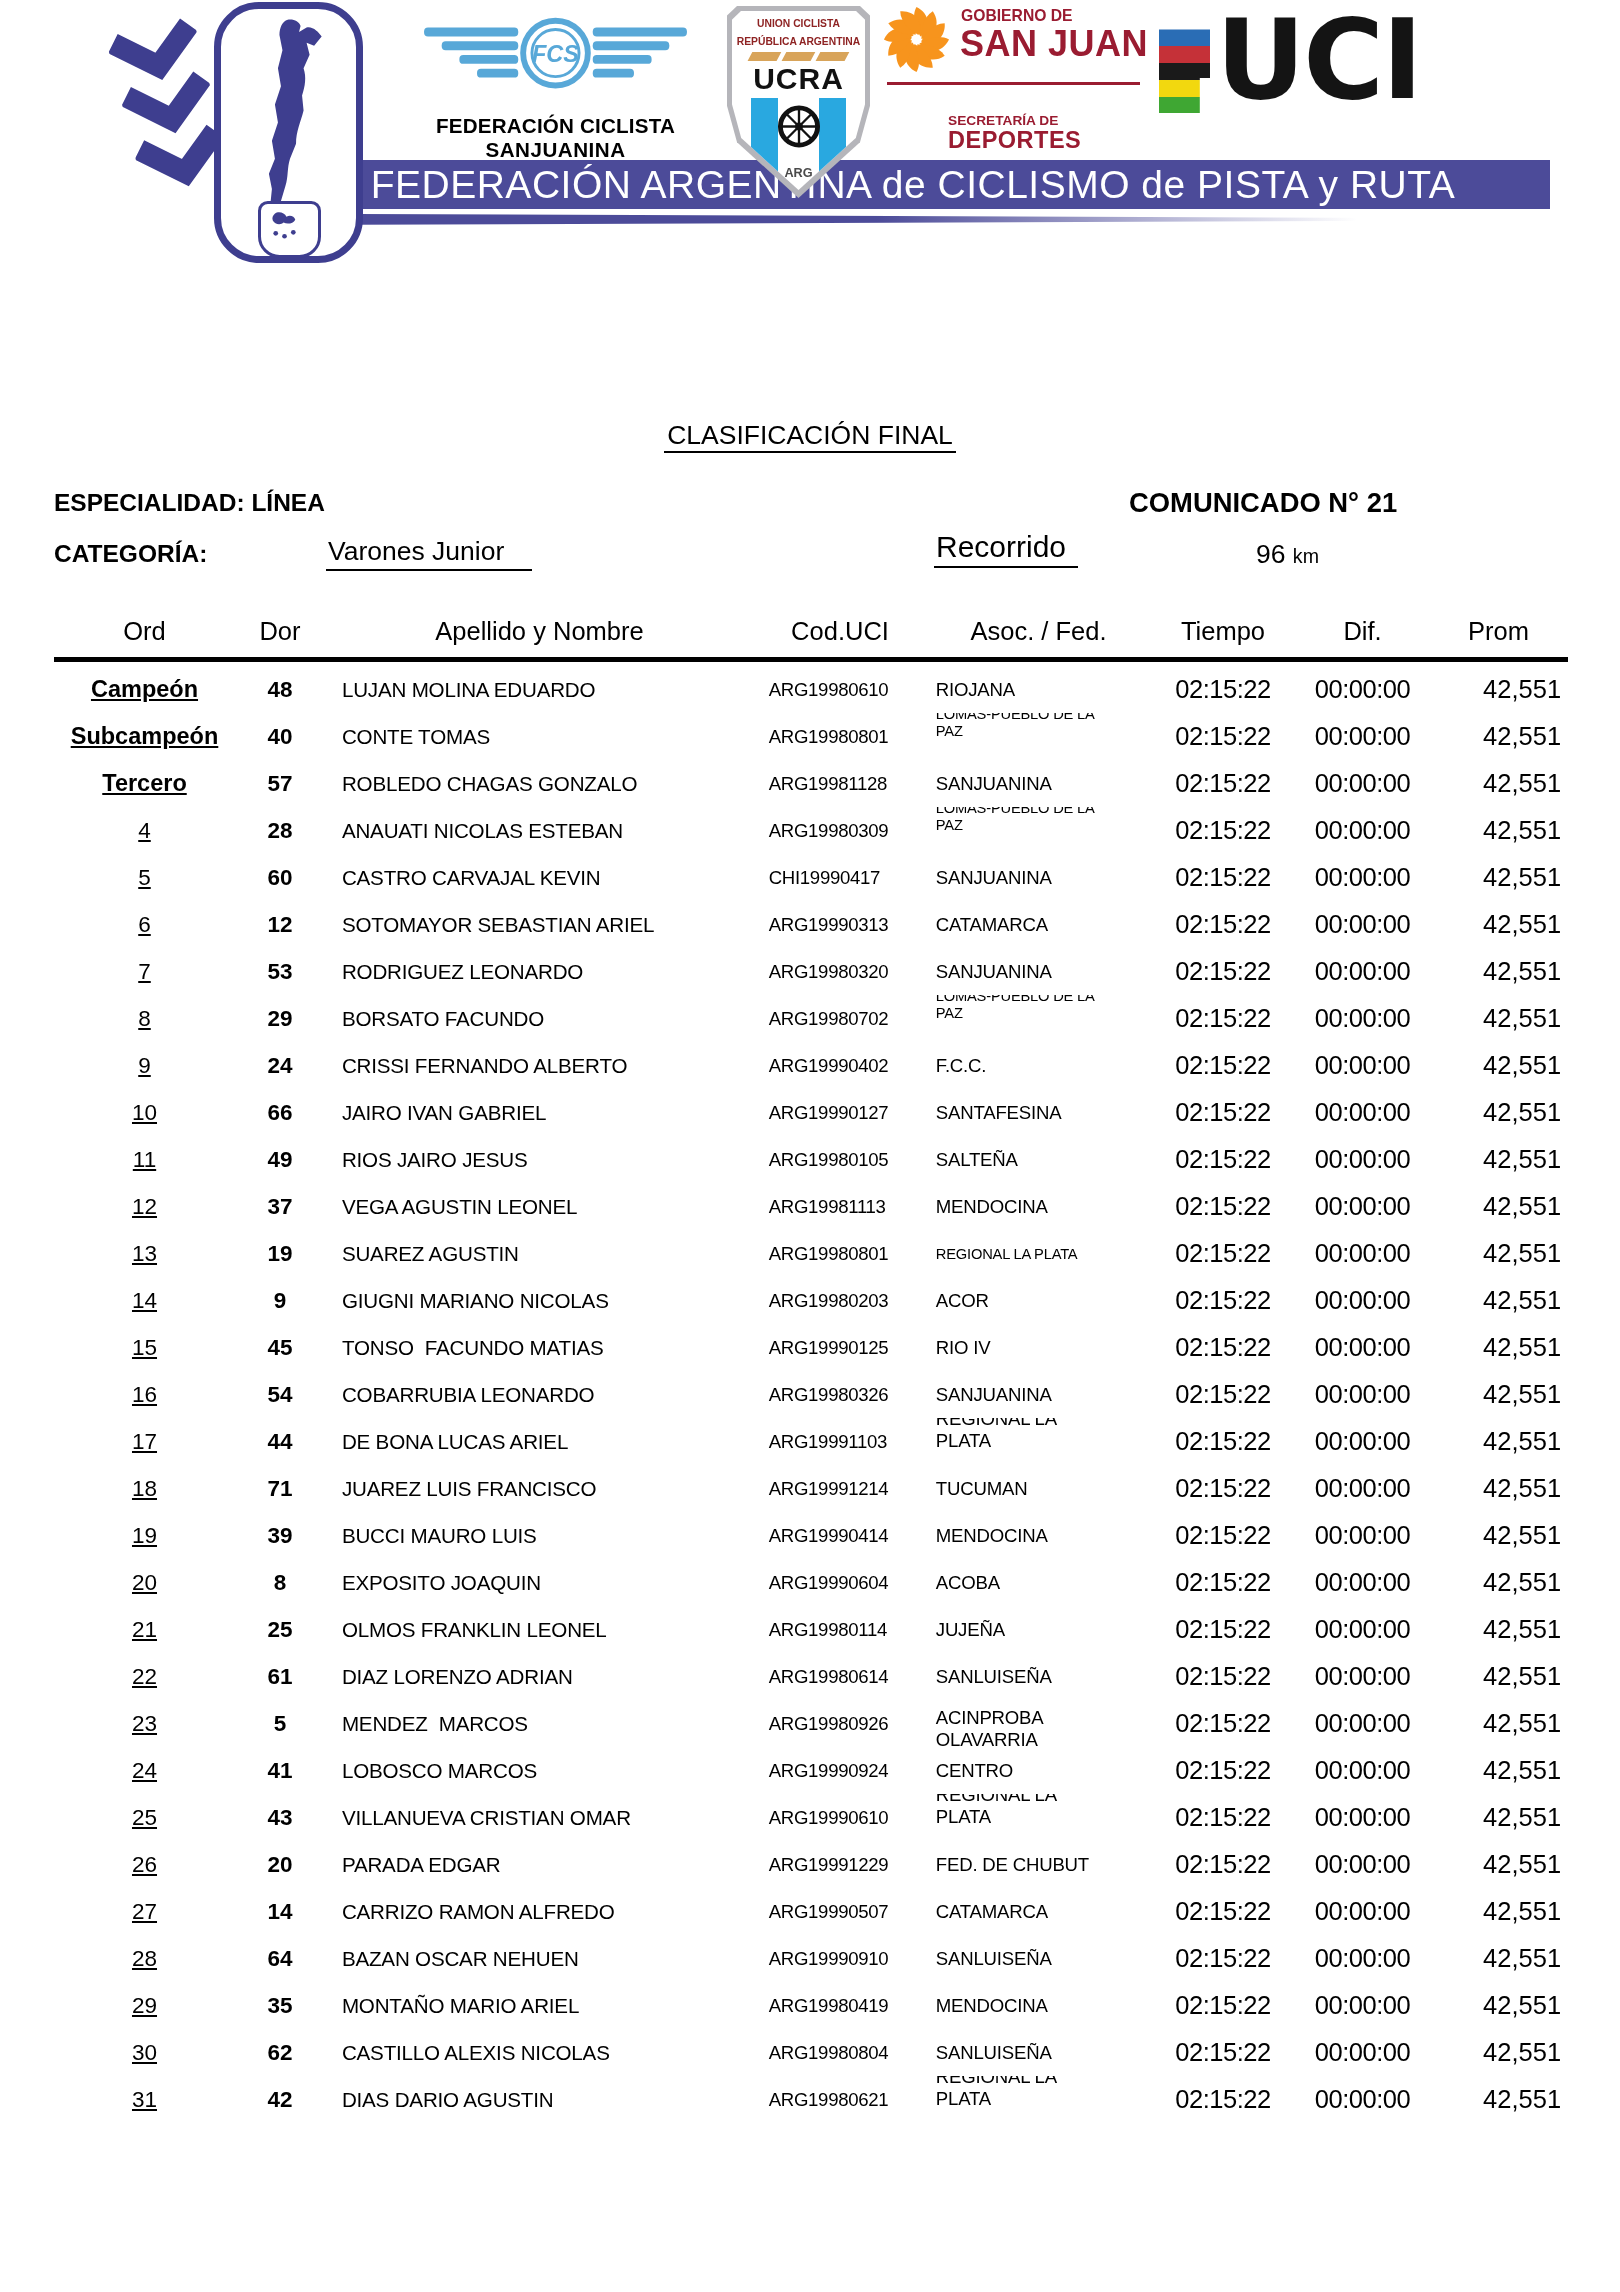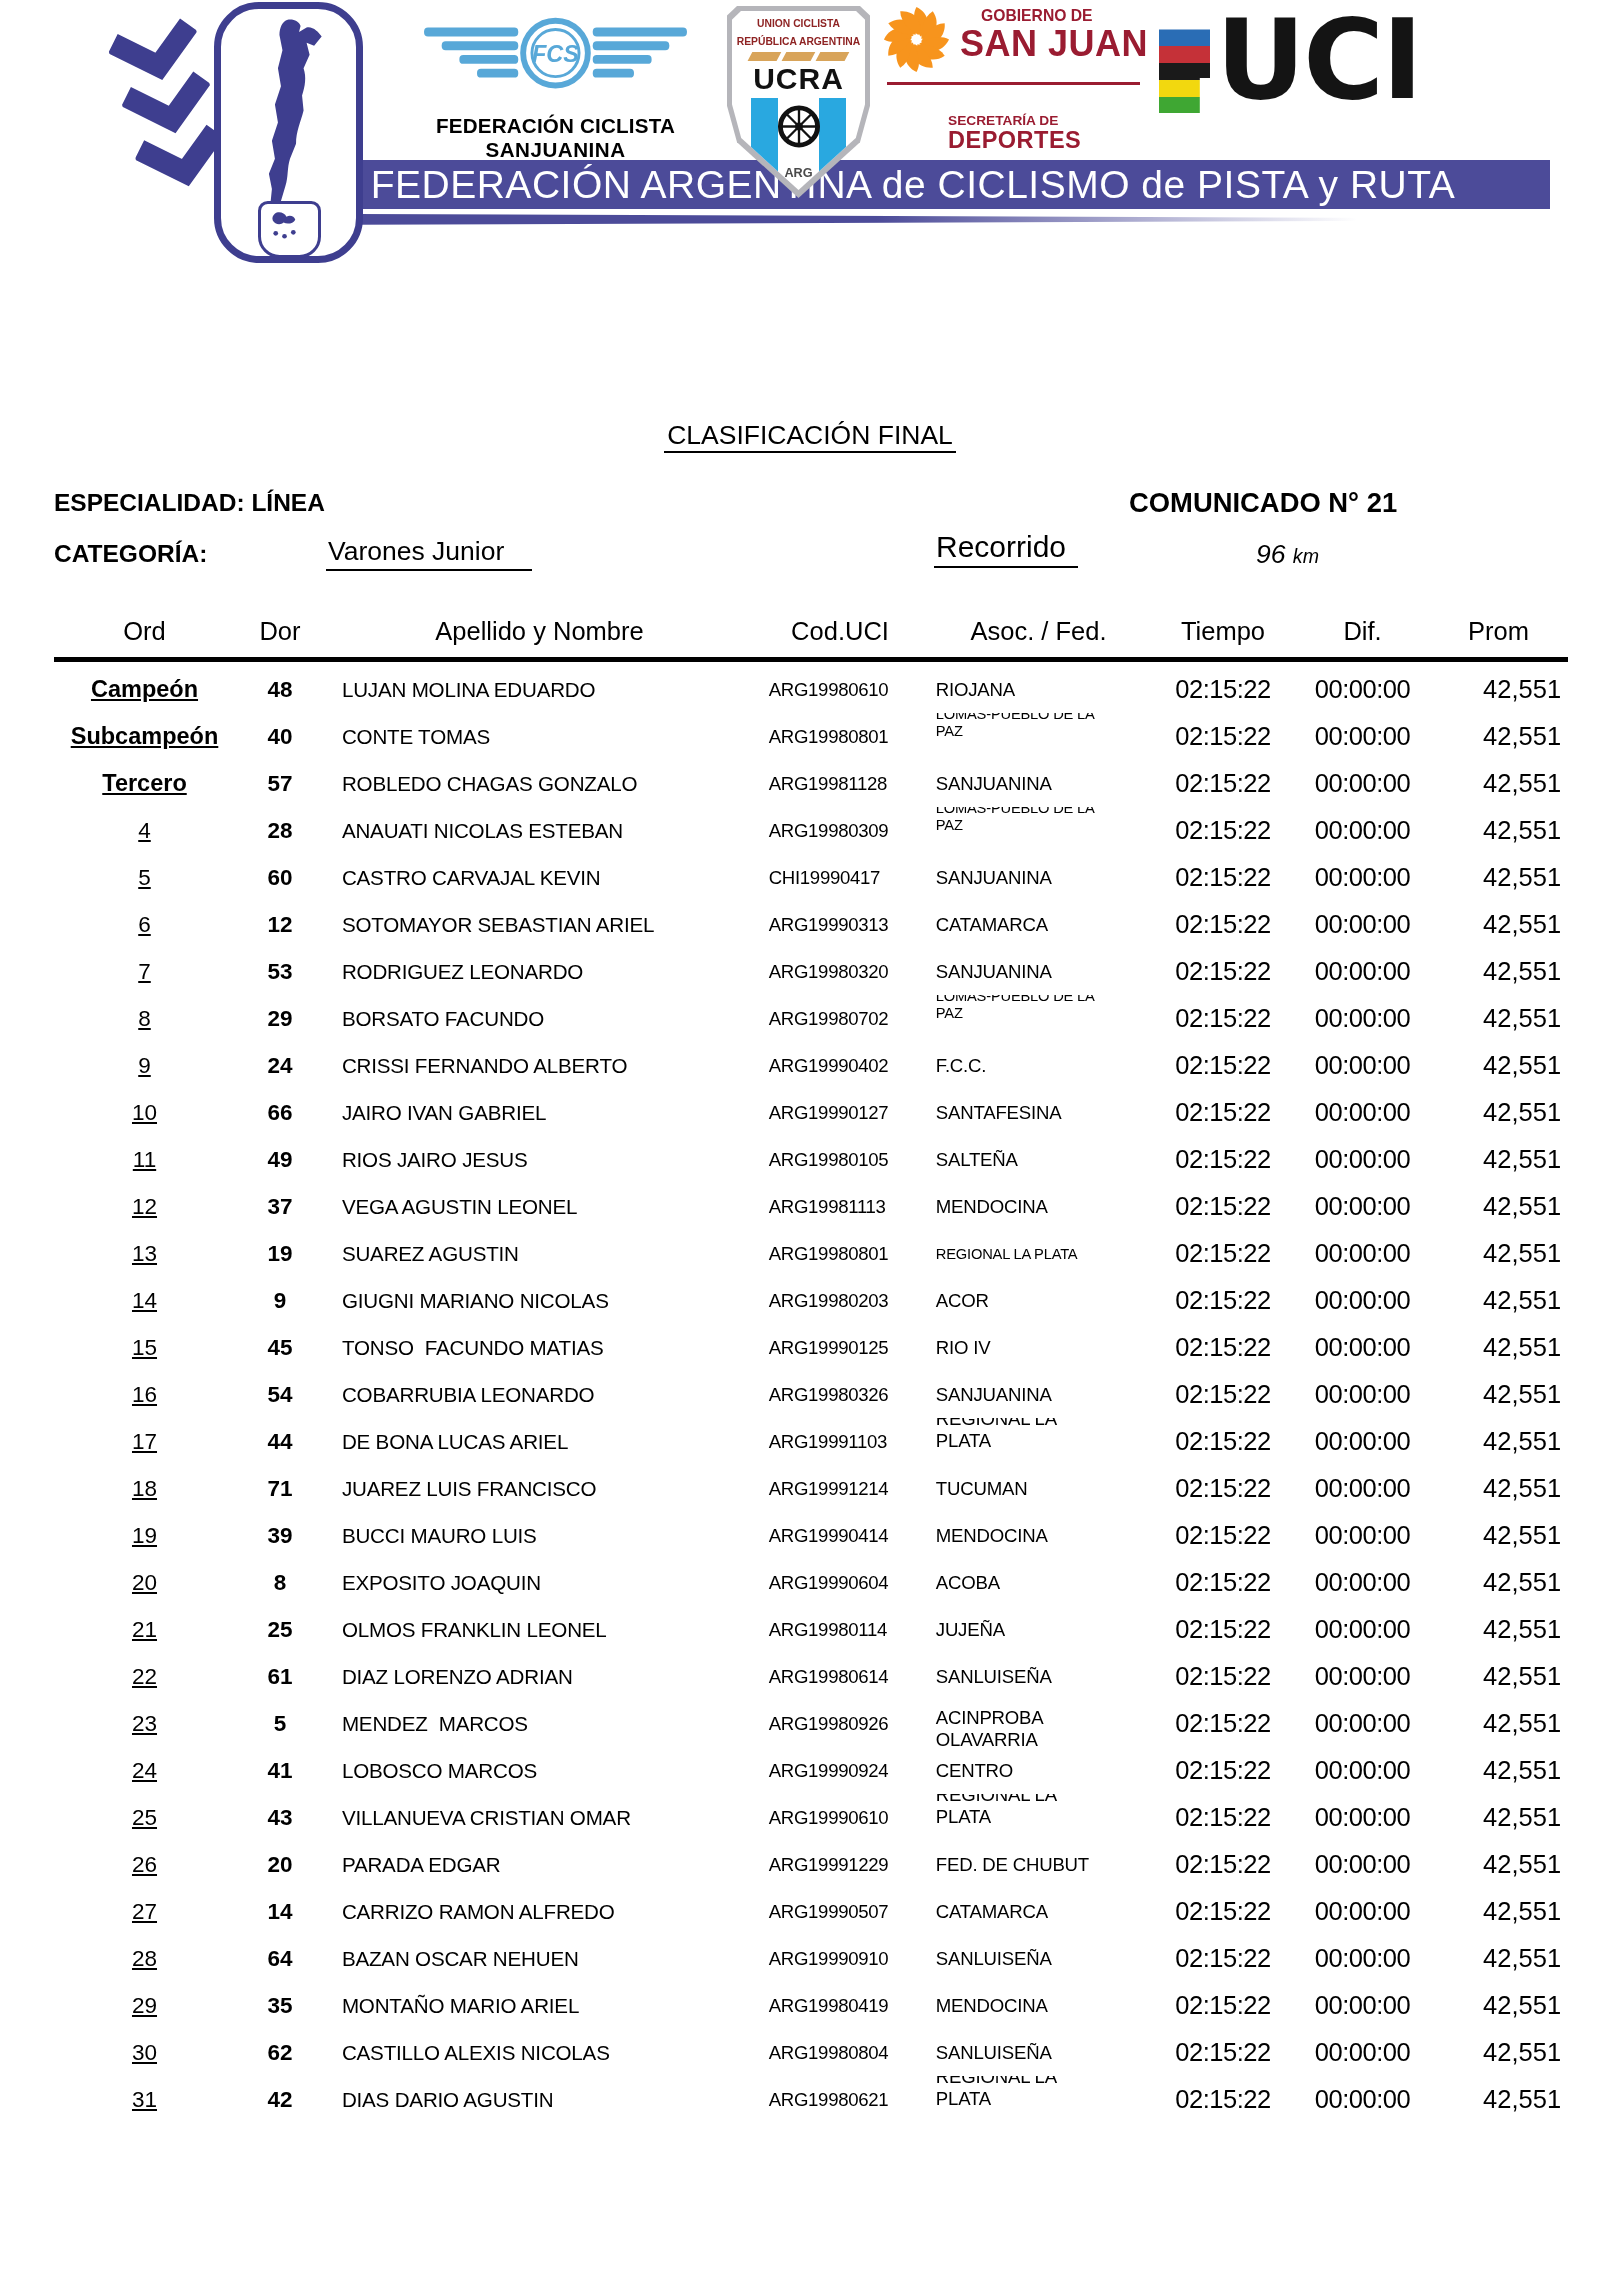--- a/index.html
+++ b/index.html
@@ -47,21 +47,21 @@
 
   
   .title{position:absolute;top:345px;left:0;width:1620px;text-align:center;font-size:30px;font-weight:bold;letter-spacing:0.3px;}
   .clasif{position:absolute;top:420px;left:0;width:1620px;text-align:center;font-size:26.5px;}
   .clasif span{border-bottom:2.9px solid #000;padding:0 2.9px 1px 2.9px;}
   .espec{position:absolute;top:489px;left:54px;font-size:24.5px;font-weight:bold;}
   .comunicado{position:absolute;top:487px;left:1129px;font-size:27.4px;font-weight:bold;}
   .categoria{position:absolute;top:540px;left:54px;font-size:24.5px;font-weight:bold;}
   .varones{position:absolute;top:536px;left:326px;font-size:26.5px;border-bottom:2px solid #000;padding:0 27.4px 2px 2px;}
   .recorrido{position:absolute;top:530px;left:934px;font-size:30px;border-bottom:2.9px solid #000;padding:0 11.8px 2px 2px;}
-  .km-val{position:absolute;top:539px;left:1256px;font-size:26.5px;font-style:italic;}
+  .km-val{position:absolute;top:539px;left:1256px;font-size:26.5px;}
   .km-unit{font-size:19.6px;}
 
   
   .tgrid{display:grid;grid-template-columns:181px 90px 429px 172px 225px 144px 135px 137px;}
   .thead{position:absolute;top:617px;left:54px;width:1514px;font-size:25.5px;}
   .thead div{text-align:center;}
   .thead-rule{position:absolute;top:657px;left:54px;width:1514px;height:4.9px;background:#000;}
   .tbody{position:absolute;top:666px;left:54px;width:1514px;}
   .trow{height:47px;align-items:center;}
   .c-ord{text-align:center;font-size:22.5px;text-decoration:underline;}
@@ -166,21 +166,21 @@
         <use href="#petal" transform="rotate(120)" fill="#cf1f2e"></use>
         <use href="#petal" transform="rotate(150)" fill="#bb1b38"></use>
         <use href="#petal" transform="rotate(180)" fill="#a31c3d"></use>
         <use href="#petal" transform="rotate(210)" fill="#8c1b3c"></use>
         <use href="#petal" transform="rotate(240)" fill="#7a1a36"></use>
         <use href="#petal" transform="rotate(270)" fill="#97203a"></use>
         <use href="#petal" transform="rotate(300)" fill="#c23a2e"></use>
         <use href="#petal" transform="rotate(330)" fill="#e86423"></use>
       </g>
     </svg>
-    <div class="sj-gov" style="color:#9a1c31;margin-left:20px;">GOBIERNO DE</div>
+    <div class="sj-gov" style="color:#9a1c31;">GOBIERNO DE</div>
     <div class="sj-name" style="color:#9a1c31;">SAN JUAN</div>
     <div class="sj-line" style="background:#9a1c31;"></div>
     <div class="sj-sec" style="color:#9a1c31;">SECRETARÍA DE</div>
     <div class="sj-dep" style="color:#9a1c31;">DEPORTES</div>
   </div>
 
   <div class="uci">
     <div class="uci-stripes">
       <div class="uci-stripe" style="background:#2a6db5;"></div>
       <div class="uci-stripe" style="background:#c53138;"></div>

